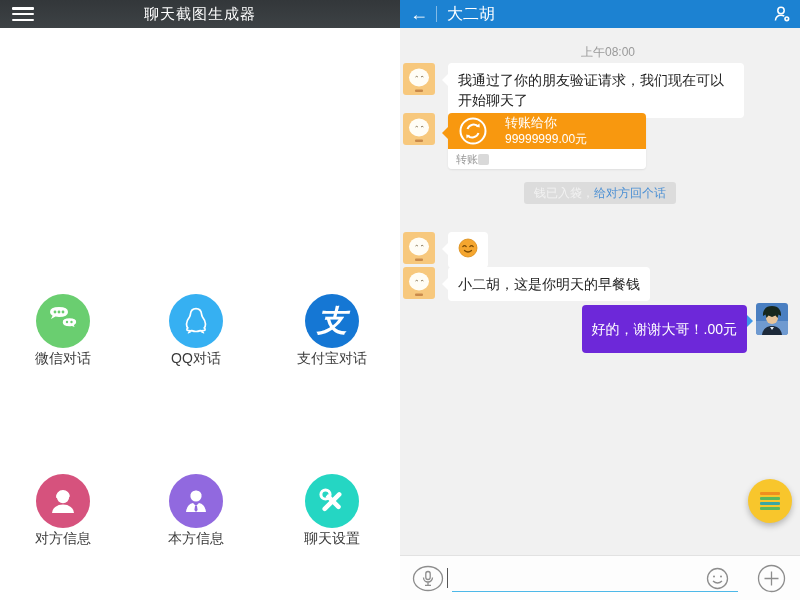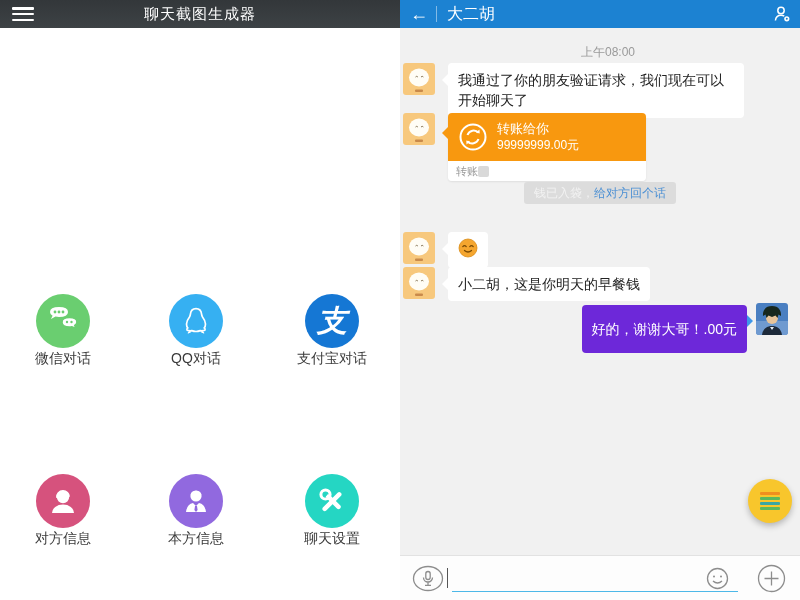--- a/index.html
+++ b/index.html
@@ -53,22 +53,22 @@
     padding:15px 10px; font-size:14px; color:#fff; line-height:1.3; }
   .bubble-self::after { content:""; position:absolute; right:-6px; top:10px;
     border:6px solid transparent; border-left-color:#3e97e9; border-right:0; }
 
   
   .transfer-card { position:absolute; left:48px; top:85px; width:198px;
     border-radius:4px; overflow:visible; cursor:pointer;
     box-shadow:0 1px 2px rgba(0,0,0,.08); }
   .transfer-card::before { content:""; position:absolute; left:-6px; top:14px;
     border:6px solid transparent; border-right-color:#f8980f; border-left:0; }
-  .transfer-top { background:#f8980f; border-radius:4px 4px 0 0; height:48px;
-    display:flex; align-items:center; padding:8px 10px; color:#fff; }
+  .transfer-top { background:#f8980f; border-radius:4px 4px 0 0; height:36px;
+    display:flex; align-items:center; padding:8px 10px; color:#fff;gap:8px; }
   .transfer-texts { margin-left:9px; }
   .transfer-title { font-size:13px; line-height:17px; }
   .transfer-amount { font-size:12px; line-height:17px; }
   .transfer-footer { background:#fff; border-radius:0 0 4px 4px; height:20px;
     display:flex; align-items:center; justify-content:flex-start; padding:0 8px; }
   .transfer-footer-label { font-size:11px; color:#9a9a9a; }
   .transfer-footer-icon { width:11px; height:11px; border-radius:2px;
     background:#d9d9d9; }
 
   .notice { position:absolute; top:154px; left:50%; transform:translateX(-50%);

